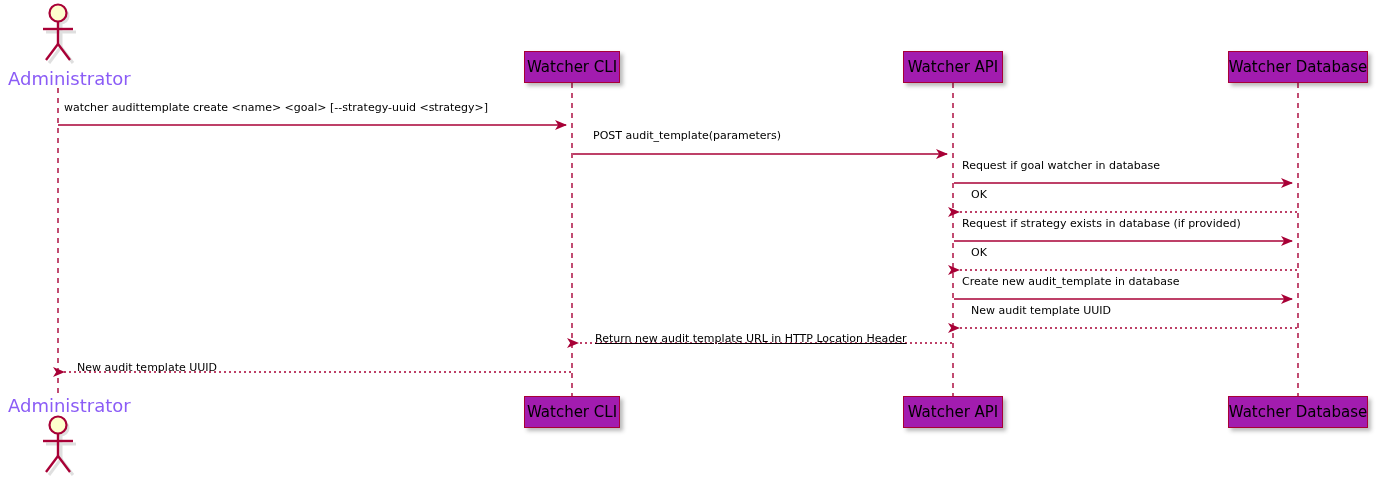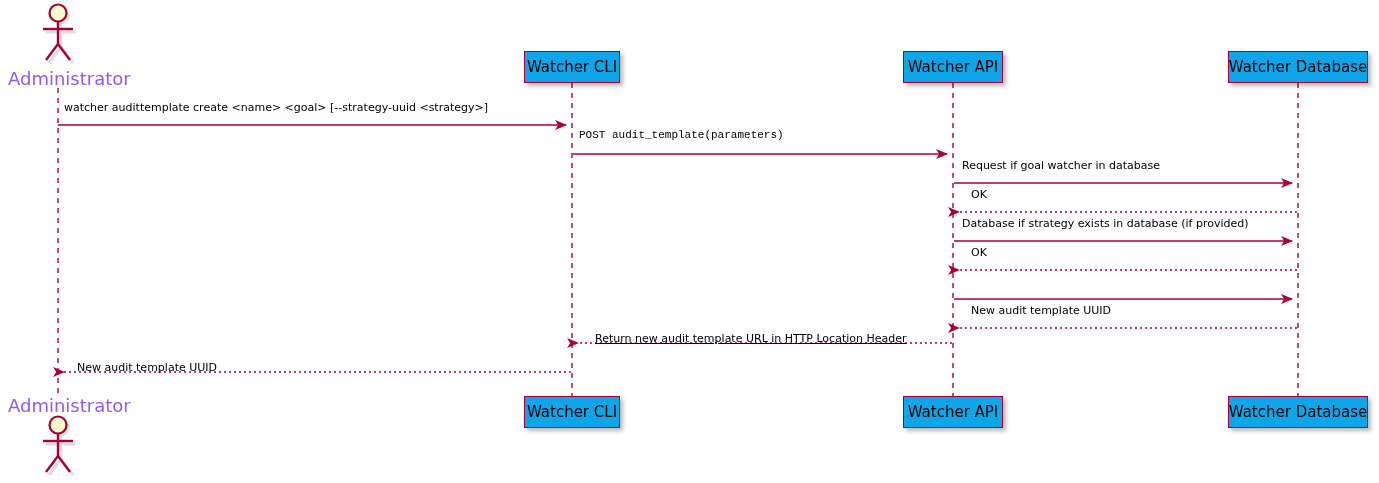--- a/index.html
+++ b/index.html
@@ -17,21 +17,21 @@
   #svg-layer{
     position:absolute;
     left:0; top:0;
     width:1379px;
     height:483px;
   }
   
   .participant-box{
     position:absolute;
     box-sizing:border-box;
-    background:#0ea5e9;
+    background:#a21caf;
     border:1.5px solid #A80036;
     box-shadow:3px 3px 4px rgba(40,40,40,0.32);
     display:flex;
     align-items:center;
     justify-content:center;
     font-size:15px;
     color:#000000;
     white-space:nowrap;
     line-height:1;
   }
@@ -139,30 +139,31 @@
   <div class="participant-box" style="left:1228px; top:51px; width:140px; height:32px;">Watcher Database</div>
 
   <div class="participant-box" style="left:524px; top:396px; width:96px; height:32px;">Watcher CLI</div>
 
   <div class="participant-box" style="left:903px; top:396px; width:100px; height:32px;">Watcher API</div>
 
   <div class="participant-box" style="left:1228px; top:396px; width:140px; height:32px;">Watcher Database</div>
 
   <div class="msg-label" style="left:64px; top:102px;">watcher audittemplate create &lt;name&gt; &lt;goal&gt; [--strategy-uuid &lt;strategy&gt;]</div>
 
-  <div class="msg-label" style="left:579px; top:130px;font-family:Liberation Mono, monospace;">POST audit_template(parameters)</div>
+  <div class="msg-label" style="left:593px; top:130px;">POST audit_template(parameters)</div>
 
   <div class="msg-label" style="left:962px; top:160px;">Request if goal watcher in database</div>
 
   <div class="msg-label" style="left:971px; top:189px;">OK</div>
 
-  <div class="msg-label" style="left:962px; top:218px;">Database if strategy exists in database (if provided)</div>
+  <div class="msg-label" style="left:962px; top:218px;">Request if strategy exists in database (if provided)</div>
 
   <div class="msg-label" style="left:971px; top:247px;">OK</div>
 
+  <div class="msg-label" style="left:962px; top:276px;">Create new audit_template in database</div>
 
   <div class="msg-label" style="left:971px; top:305px;">New audit template UUID</div>
 
   <div class="msg-label" style="left:595px; top:333px;text-decoration:underline;">Return new audit template URL in HTTP Location Header</div>
 
   <div class="msg-label" style="left:77px; top:362px;">New audit template UUID</div>
 
 </div>
 
 </body></html>

